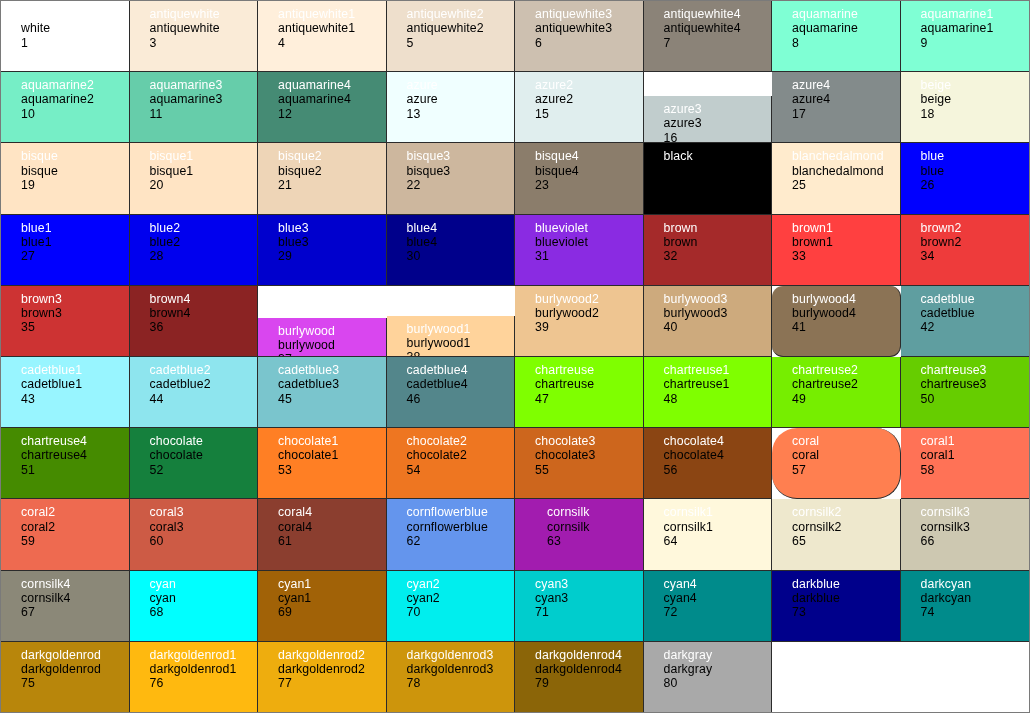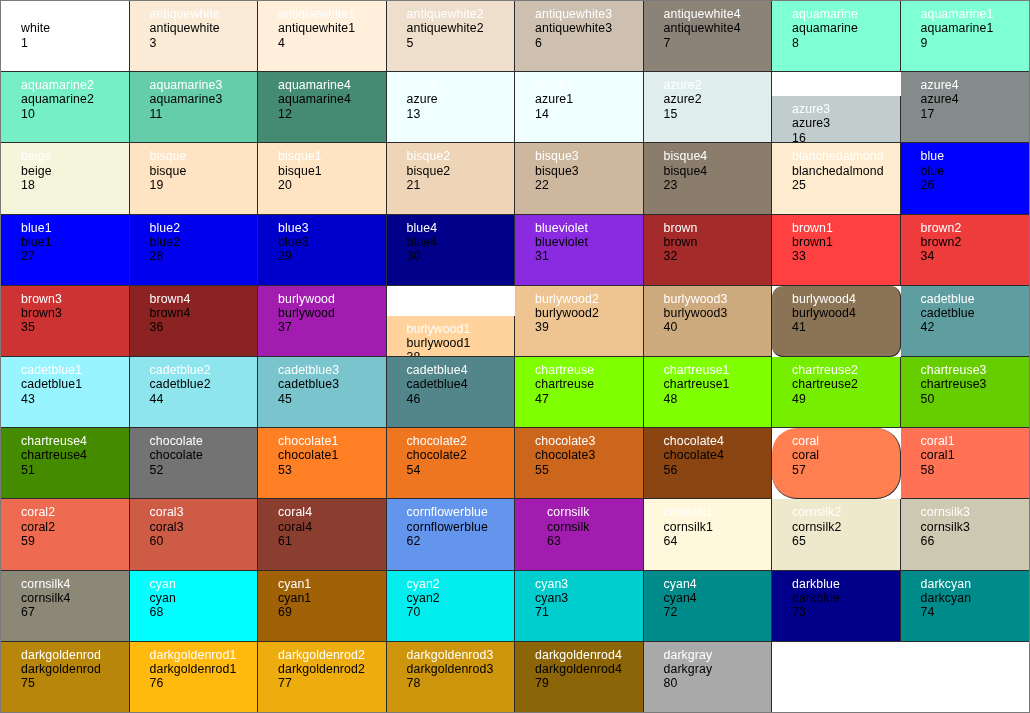--- a/index.html
+++ b/index.html
@@ -104,25 +104,20 @@
     <div class="swatch" style="background-color: rgb(69, 139, 116);">
       <span class="swatch-line name-light">aquamarine4</span>
       <span class="swatch-line name-dark">aquamarine4</span>
       <span class="swatch-line index">12</span>
     </div>
     <div class="swatch" style="background-color: rgb(240, 255, 255);">
       <span class="swatch-line name-light">azure</span>
       <span class="swatch-line name-dark">azure</span>
       <span class="swatch-line index">13</span>
     </div>
-    <div class="swatch" style="background-color: rgb(240, 255, 255);">
-      <span class="swatch-line name-light">azure1</span>
-      <span class="swatch-line name-dark">azure1</span>
-      <span class="swatch-line index">14</span>
-    </div>
     <div class="swatch" style="background-color: rgb(224, 238, 238);">
       <span class="swatch-line name-light">azure2</span>
       <span class="swatch-line name-dark">azure2</span>
       <span class="swatch-line index">15</span>
     </div>
     <div class="swatch" style="background-color: rgb(193, 205, 205); margin-top: 24px;">
       <span class="swatch-line name-light">azure3</span>
       <span class="swatch-line name-dark">azure3</span>
       <span class="swatch-line index">16</span>
     </div>
@@ -154,20 +149,25 @@
     <div class="swatch" style="background-color: rgb(205, 183, 158);">
       <span class="swatch-line name-light">bisque3</span>
       <span class="swatch-line name-dark">bisque3</span>
       <span class="swatch-line index">22</span>
     </div>
     <div class="swatch" style="background-color: rgb(139, 125, 107);">
       <span class="swatch-line name-light">bisque4</span>
       <span class="swatch-line name-dark">bisque4</span>
       <span class="swatch-line index">23</span>
     </div>
+    <div class="swatch" style="background-color: rgb(0, 0, 0);">
+      <span class="swatch-line name-light">black</span>
+      <span class="swatch-line name-dark">black</span>
+      <span class="swatch-line index">24</span>
+    </div>
     <div class="swatch" style="background-color: rgb(255, 235, 205);">
       <span class="swatch-line name-light">blanchedalmond</span>
       <span class="swatch-line name-dark">blanchedalmond</span>
       <span class="swatch-line index">25</span>
     </div>
     <div class="swatch" style="background-color: rgb(0, 0, 255);">
       <span class="swatch-line name-light">blue</span>
       <span class="swatch-line name-dark">blue</span>
       <span class="swatch-line index">26</span>
     </div>
@@ -214,21 +214,21 @@
     <div class="swatch" style="background-color: rgb(205, 51, 51);">
       <span class="swatch-line name-light">brown3</span>
       <span class="swatch-line name-dark">brown3</span>
       <span class="swatch-line index">35</span>
     </div>
     <div class="swatch" style="background-color: rgb(139, 35, 35);">
       <span class="swatch-line name-light">brown4</span>
       <span class="swatch-line name-dark">brown4</span>
       <span class="swatch-line index">36</span>
     </div>
-    <div class="swatch" style="background-color: #a21caf;">
+    <div class="swatch" style="background-color: #d946ef; margin-top: 32px;">
       <span class="swatch-line name-light">burlywood</span>
       <span class="swatch-line name-dark">burlywood</span>
       <span class="swatch-line index">37</span>
     </div>
     <div class="swatch" style="background-color: rgb(255, 211, 155); margin-top: 30px;">
       <span class="swatch-line name-light">burlywood1</span>
       <span class="swatch-line name-dark">burlywood1</span>
       <span class="swatch-line index">38</span>
     </div>
     <div class="swatch" style="background-color: rgb(238, 197, 145);">
@@ -289,21 +289,21 @@
     <div class="swatch" style="background-color: rgb(102, 205, 0);">
       <span class="swatch-line name-light">chartreuse3</span>
       <span class="swatch-line name-dark">chartreuse3</span>
       <span class="swatch-line index">50</span>
     </div>
     <div class="swatch" style="background-color: rgb(69, 139, 0);">
       <span class="swatch-line name-light">chartreuse4</span>
       <span class="swatch-line name-dark">chartreuse4</span>
       <span class="swatch-line index">51</span>
     </div>
-    <div class="swatch" style="background-color: #737373;">
+    <div class="swatch" style="background-color: #15803d;">
       <span class="swatch-line name-light">chocolate</span>
       <span class="swatch-line name-dark">chocolate</span>
       <span class="swatch-line index">52</span>
     </div>
     <div class="swatch" style="background-color: rgb(255, 127, 36);">
       <span class="swatch-line name-light">chocolate1</span>
       <span class="swatch-line name-dark">chocolate1</span>
       <span class="swatch-line index">53</span>
     </div>
     <div class="swatch" style="background-color: rgb(238, 118, 33);">

